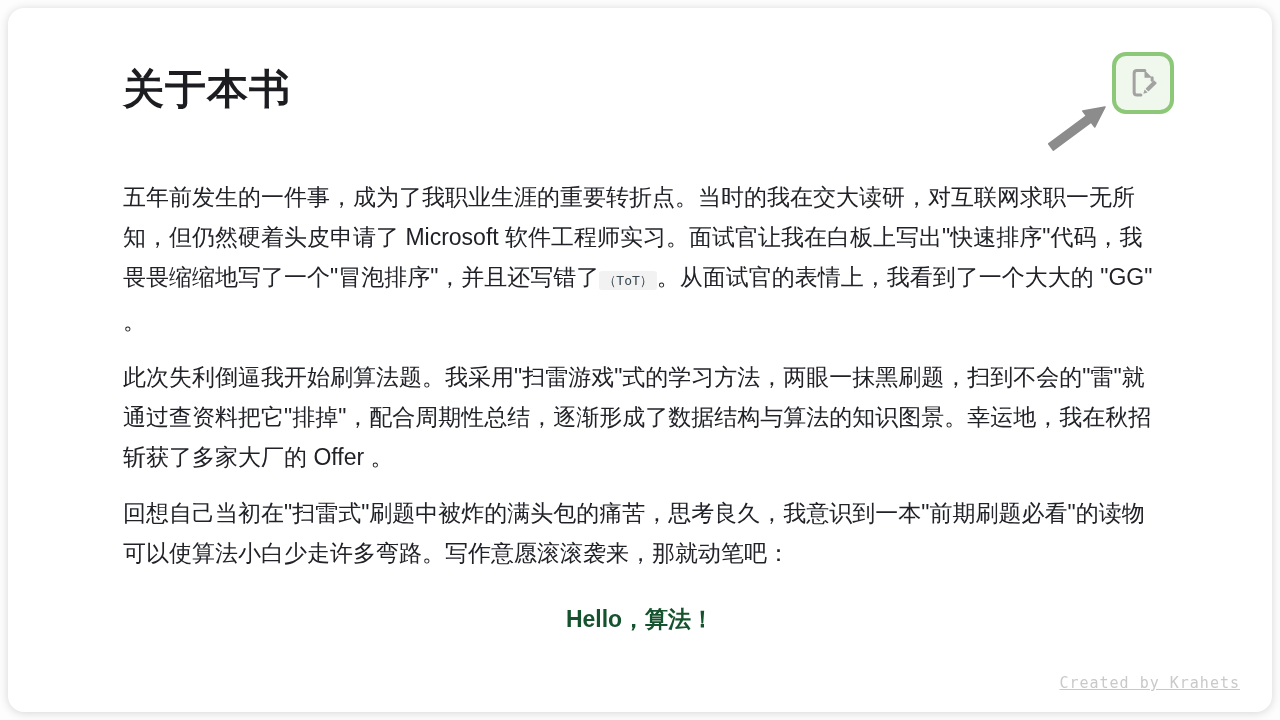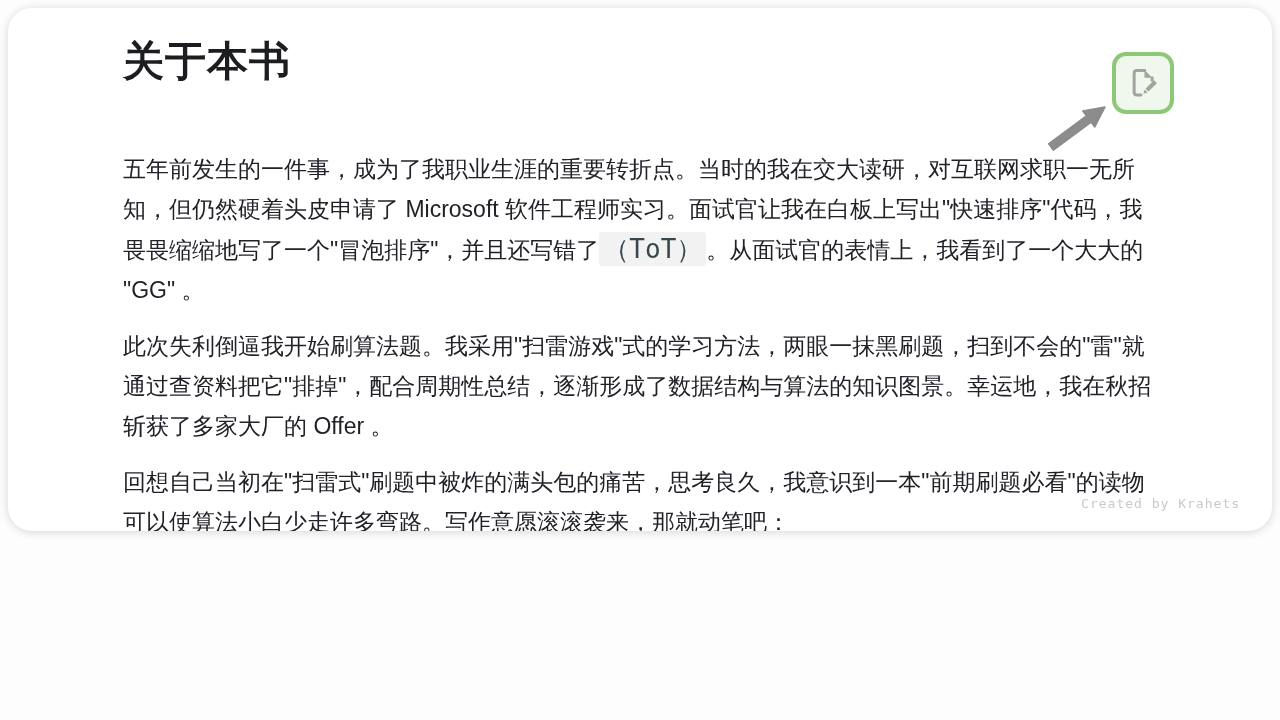--- a/index.html
+++ b/index.html
@@ -9,26 +9,26 @@
     height: 720px;
     background: #fdfdfd;
     font-family: "Liberation Sans", "DejaVu Sans", sans-serif;
     overflow: hidden;
   }
   .card {
     position: absolute;
     left: 8px;
     top: 8px;
     width: 1264px;
-    height: 523px;
+    height: 704px;
     box-sizing: border-box;
     background: #ffffff;
-    border-radius: 24px;
+    border-radius: 16px;
     box-shadow: 0 1px 10px rgba(0,0,0,0.16);
-    padding: 20px 115px;
+    padding: 48px 115px;
     overflow: hidden;
   }
   h1.page-title {
     margin: 8px 0 0 0;
     font-size: 41px;
     line-height: 1.25;
     font-weight: 600;
     color: #1c1d21;
     letter-spacing: 1px;
   }
@@ -37,21 +37,21 @@
   }
   .content p {
     margin: 0 0 16px 0;
     font-size: 23px;
     line-height: 40px;
     color: #212228;
     text-align: left;
   }
   code.inline-code {
     font-family: "DejaVu Sans Mono", "Liberation Mono", monospace;
-    font-size: 26px;
+    font-size: 13px;
     color: #37474f;
     background: #f2f2f2;
     border-radius: 3px;
     padding: 2px 4px;
   }
   p.closing {
     text-align: center;
     font-weight: 700;
     margin-top: 26px !important;
     color: #14532d;
@@ -76,23 +76,24 @@
     top: 96px;
     left: 1040px;
     width: 62px;
     height: 50px;
   }
   .footer-credit {
     position: absolute;
     right: 32px;
     bottom: 20px;
     font-family: "DejaVu Sans Mono", "Liberation Mono", monospace;
-    font-size: 13px;
+    font-size: 15px;
     letter-spacing: 1px;
     color: #c9c9c9;
+    text-decoration: underline;
   }
 </style>
 </head>
 <body>
 
 <div class="card">
 
   <h1 class="page-title">关于本书</h1>
 
   <div class="edit-btn" title="">

